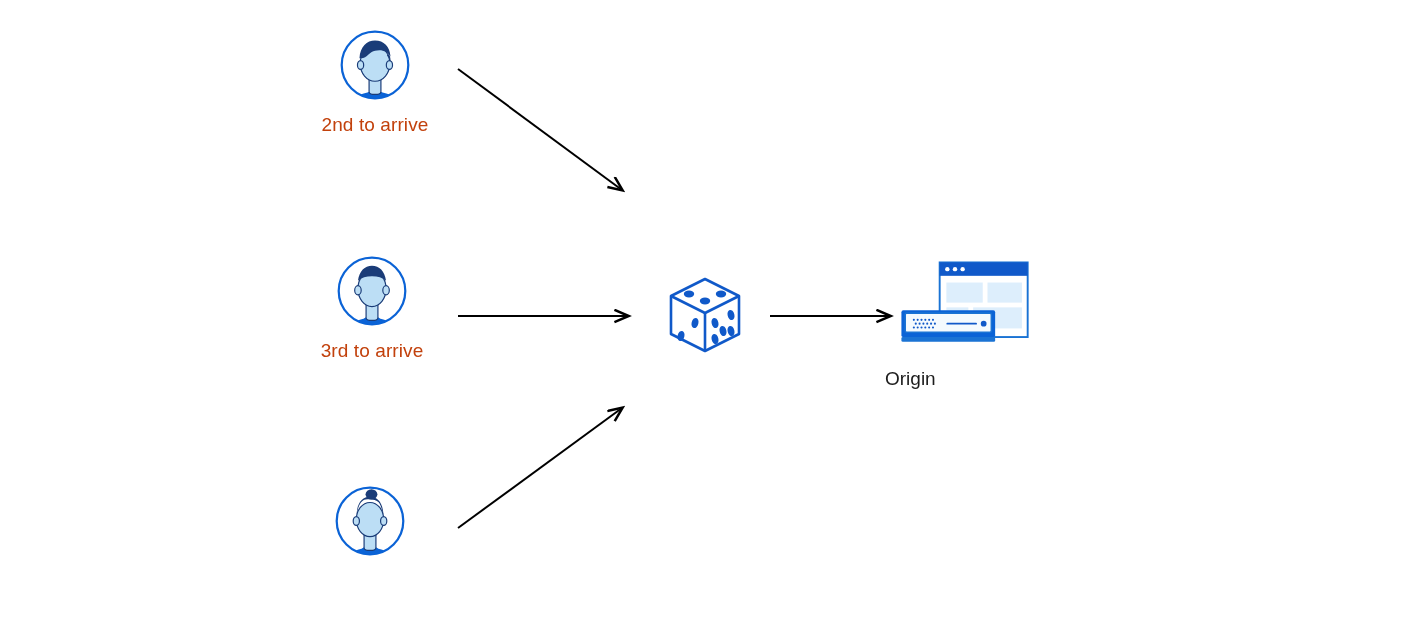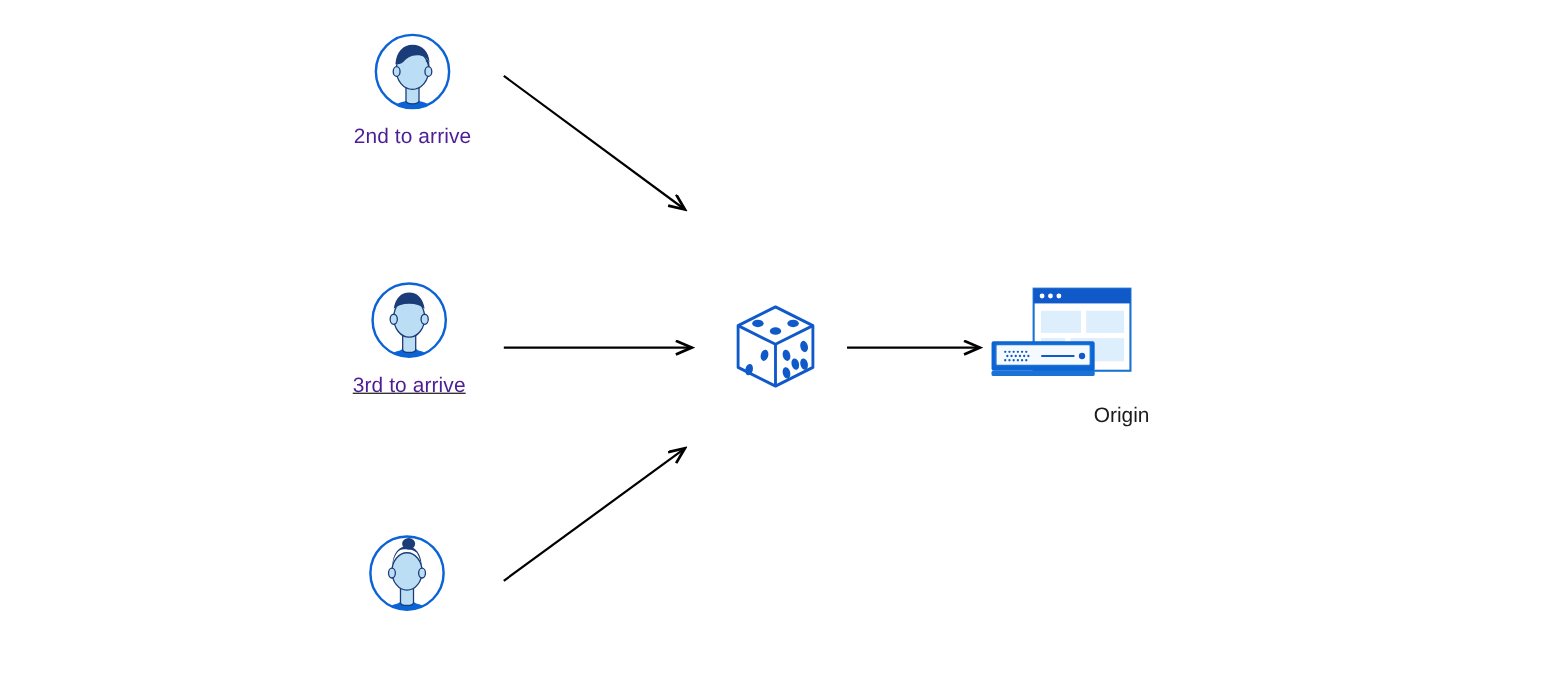--- a/index.html
+++ b/index.html
@@ -25,36 +25,36 @@
     text-align: center;
   }
   .avatar {
     width: 74px;
     height: 74px;
     margin: 0 auto;
     display: block;
   }
   .node-label {
     font-size: 19px;
-    color: #4c1d95;
+    color: #c2410c;
     line-height: 1.2;
     margin-top: 12px;
     letter-spacing: 0.1px;
     font-family: "Liberation Sans", sans-serif;
     white-space: nowrap;
   }
   .dice-node {
     left: 655px;
     top: 265px;
   }
   .origin-node {
     left: 885px;
     top: 250px;
     width: 160px;
-    text-align: right;
+    text-align: left;
   }
   .origin-icon {
     width: 145px;
     height: 110px;
     display: block;
     margin: 0 auto;
   }
   .origin-label {
     font-size: 19px;
     color: #1c1c1c;
@@ -106,21 +106,21 @@
         <ellipse cx="50" cy="48" rx="20" ry="24" fill="#bcdef5" stroke="#1a3c78" stroke-width="1.6"></ellipse>
         <ellipse cx="30.5" cy="50" rx="4.2" ry="6" fill="#bcdef5" stroke="#1a3c78" stroke-width="1.6"></ellipse>
         <ellipse cx="69.5" cy="50" rx="4.2" ry="6" fill="#bcdef5" stroke="#1a3c78" stroke-width="1.6"></ellipse>
         <path d="M29 41 c1 -16 10 -24 21 -24 c12 0 20 8 21 22 c-3 -6 -9 -9 -15 -9 c-9 0 -13 4 -17 8 c-3 3 -7 3 -10 3 z" fill="#1a3c78"></path>
         <path d="M69 35 c2 4 2 8 2 11 c-1 -4 -3 -7 -5 -9 z" fill="#1a3c78"></path>
       </g>
     </svg>
     <div class="node-label">2nd to arrive</div>
   </div>
 
-  <div class="node avatar-node" style="left:292px; top:254px;text-decoration:underline;">
+  <div class="node avatar-node" style="left:292px; top:254px;">
     <svg class="avatar" viewBox="0 0 100 100">
       <defs>
         <clipPath id="clipB">
             <circle cx="50" cy="50" r="45"></circle>
           </clipPath>
       </defs>
       <circle cx="50" cy="50" r="45" fill="#ffffff" stroke="#0b63d6" stroke-width="3"></circle>
       <g clip-path="url(#clipB)">
         <path d="M50 86 c-22 0 -34 12 -38 26 l76 0 c-4 -14 -16 -26 -38 -26 z" fill="#0b63d6"></path>
         <path d="M36 92 c3 -6 8 -9 14 -9 c6 0 11 3 14 9 l0 26 l-28 0 z" fill="#0b63d6"></path>

